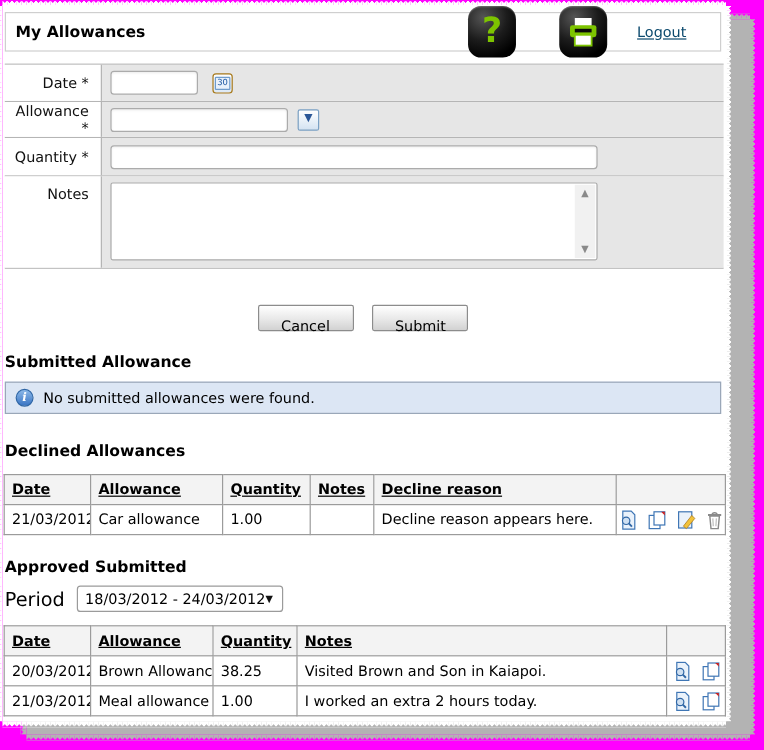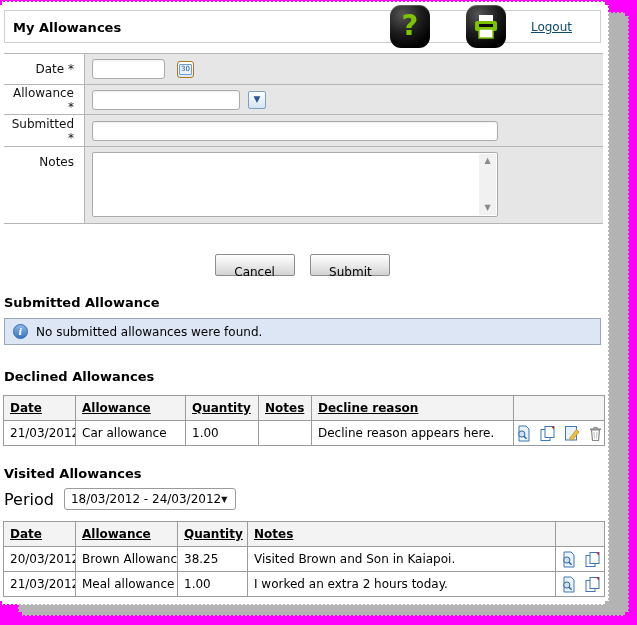--- a/index.html
+++ b/index.html
@@ -173,21 +173,21 @@
       <div class="frow allow">
         <div class="flabel">Allowance *</div>
         <div class="ffield">
           <input class="tin allow-in" type="text" value="" style="">
           <div class="dd-btn">
             <span>▼</span>
           </div>
         </div>
       </div>
       <div class="frow qty">
-        <div class="flabel">Submitted *</div>
+        <div class="flabel">Quantity *</div>
         <div class="ffield">
           <input class="tin qty-in" type="text" value="" style="">
         </div>
       </div>
       <div class="frow notes">
         <div class="flabel">Notes</div>
         <div class="ffield">
           <div class="ta-wrap">
             <textarea class="ta" style=""></textarea>
             <div class="sb">
@@ -265,21 +265,21 @@
                 <line x1="7" y1="7" x2="7.4" y2="13.5" stroke="#bdbdbd"></line>
                 <line x1="10" y1="7" x2="9.6" y2="13.5" stroke="#bdbdbd"></line>
               </svg>
             </span>
           </span>
         </td>
       </tr>
     </tbody>
       </table>
 
-    <div class="sec-heading h-approved">Visited Allowances</div>
+    <div class="sec-heading h-approved">Approved Submitted</div>
     <div class="period-row">
       <span class="period-label">Period</span>
       <div class="period-select">
         <span>18/03/2012 - 24/03/2012</span>
         <span class="period-caret">▼</span>
       </div>
     </div>
 
     <table class="t-approved">
       <colgroup>

